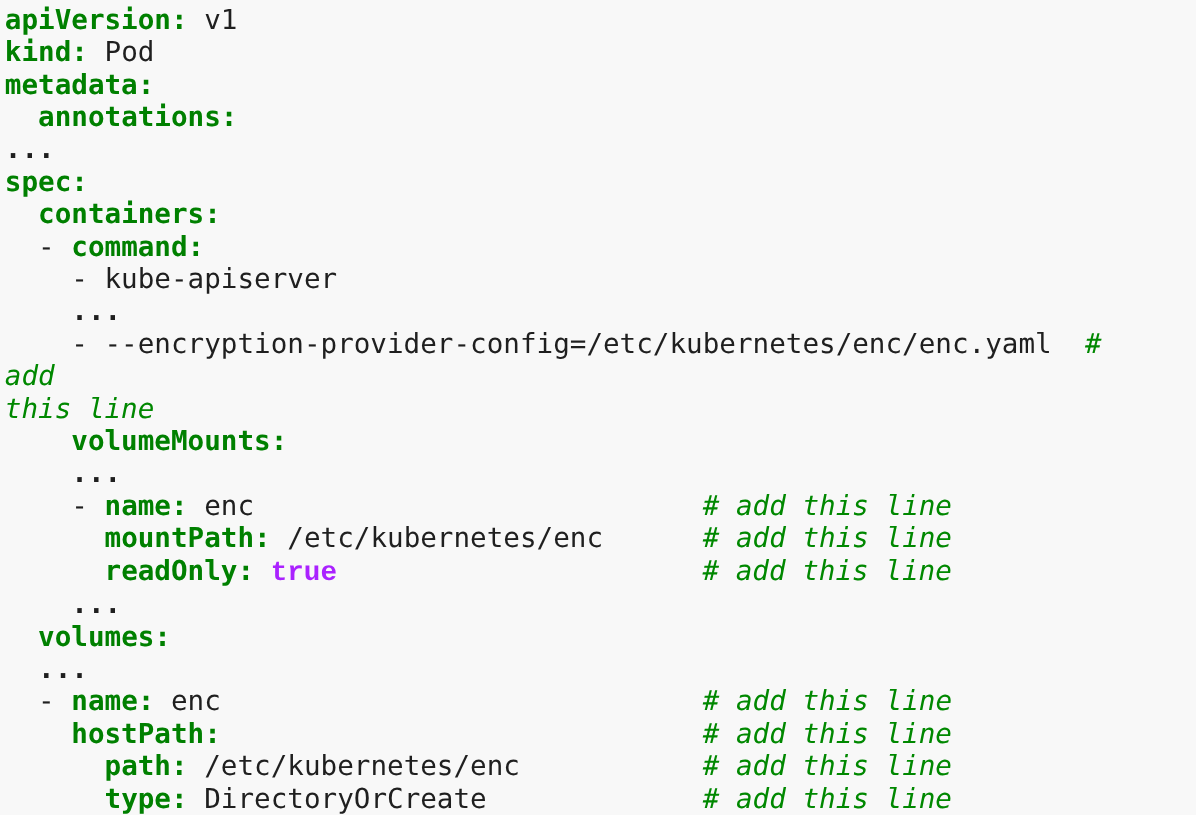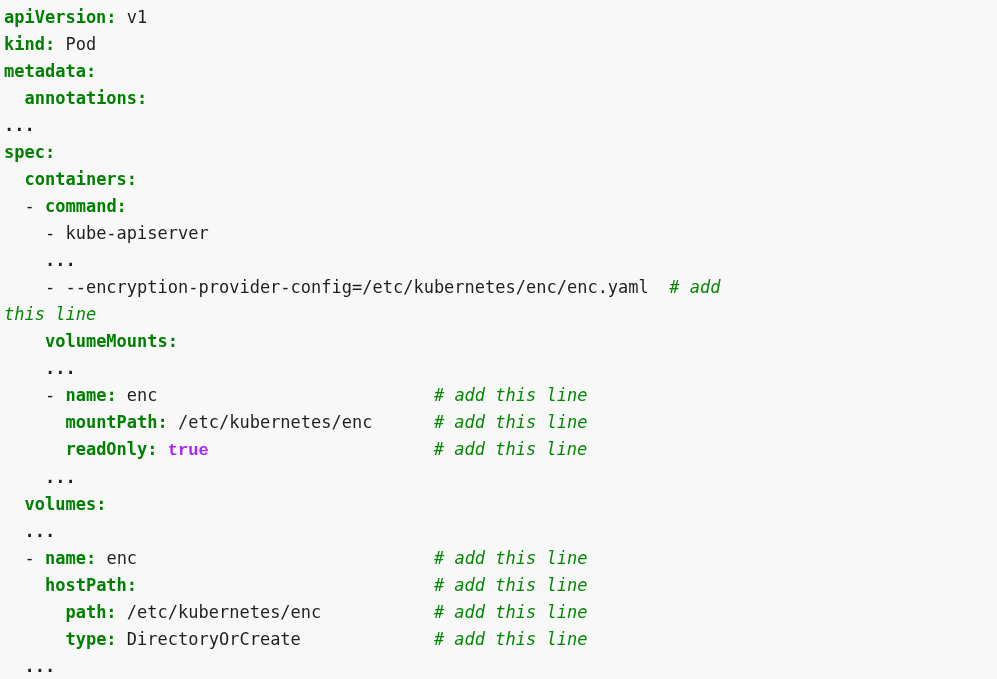--- a/index.html
+++ b/index.html
@@ -21,21 +21,21 @@
     overflow: hidden;
     background: var(--background);
   }
   pre.code-block {
     margin: 0;
     padding: 4px 4px 0 4px;
     width: 958px;
     height: 679px;
     background: var(--background);
     font-family: "DejaVu Sans Mono", "Liberation Mono", monospace;
-    font-size: 17px;
+    font-size: 23px;
     line-height: 27px;
     overflow: hidden;
   }
   .code-line {
     white-space: pre-wrap;
     word-break: normal;
     min-height: 27px;
   }
   .tok-key      { color: var(--key); font-weight: bold; }
   .tok-comment  { color: var(--comment); font-style: italic; }

